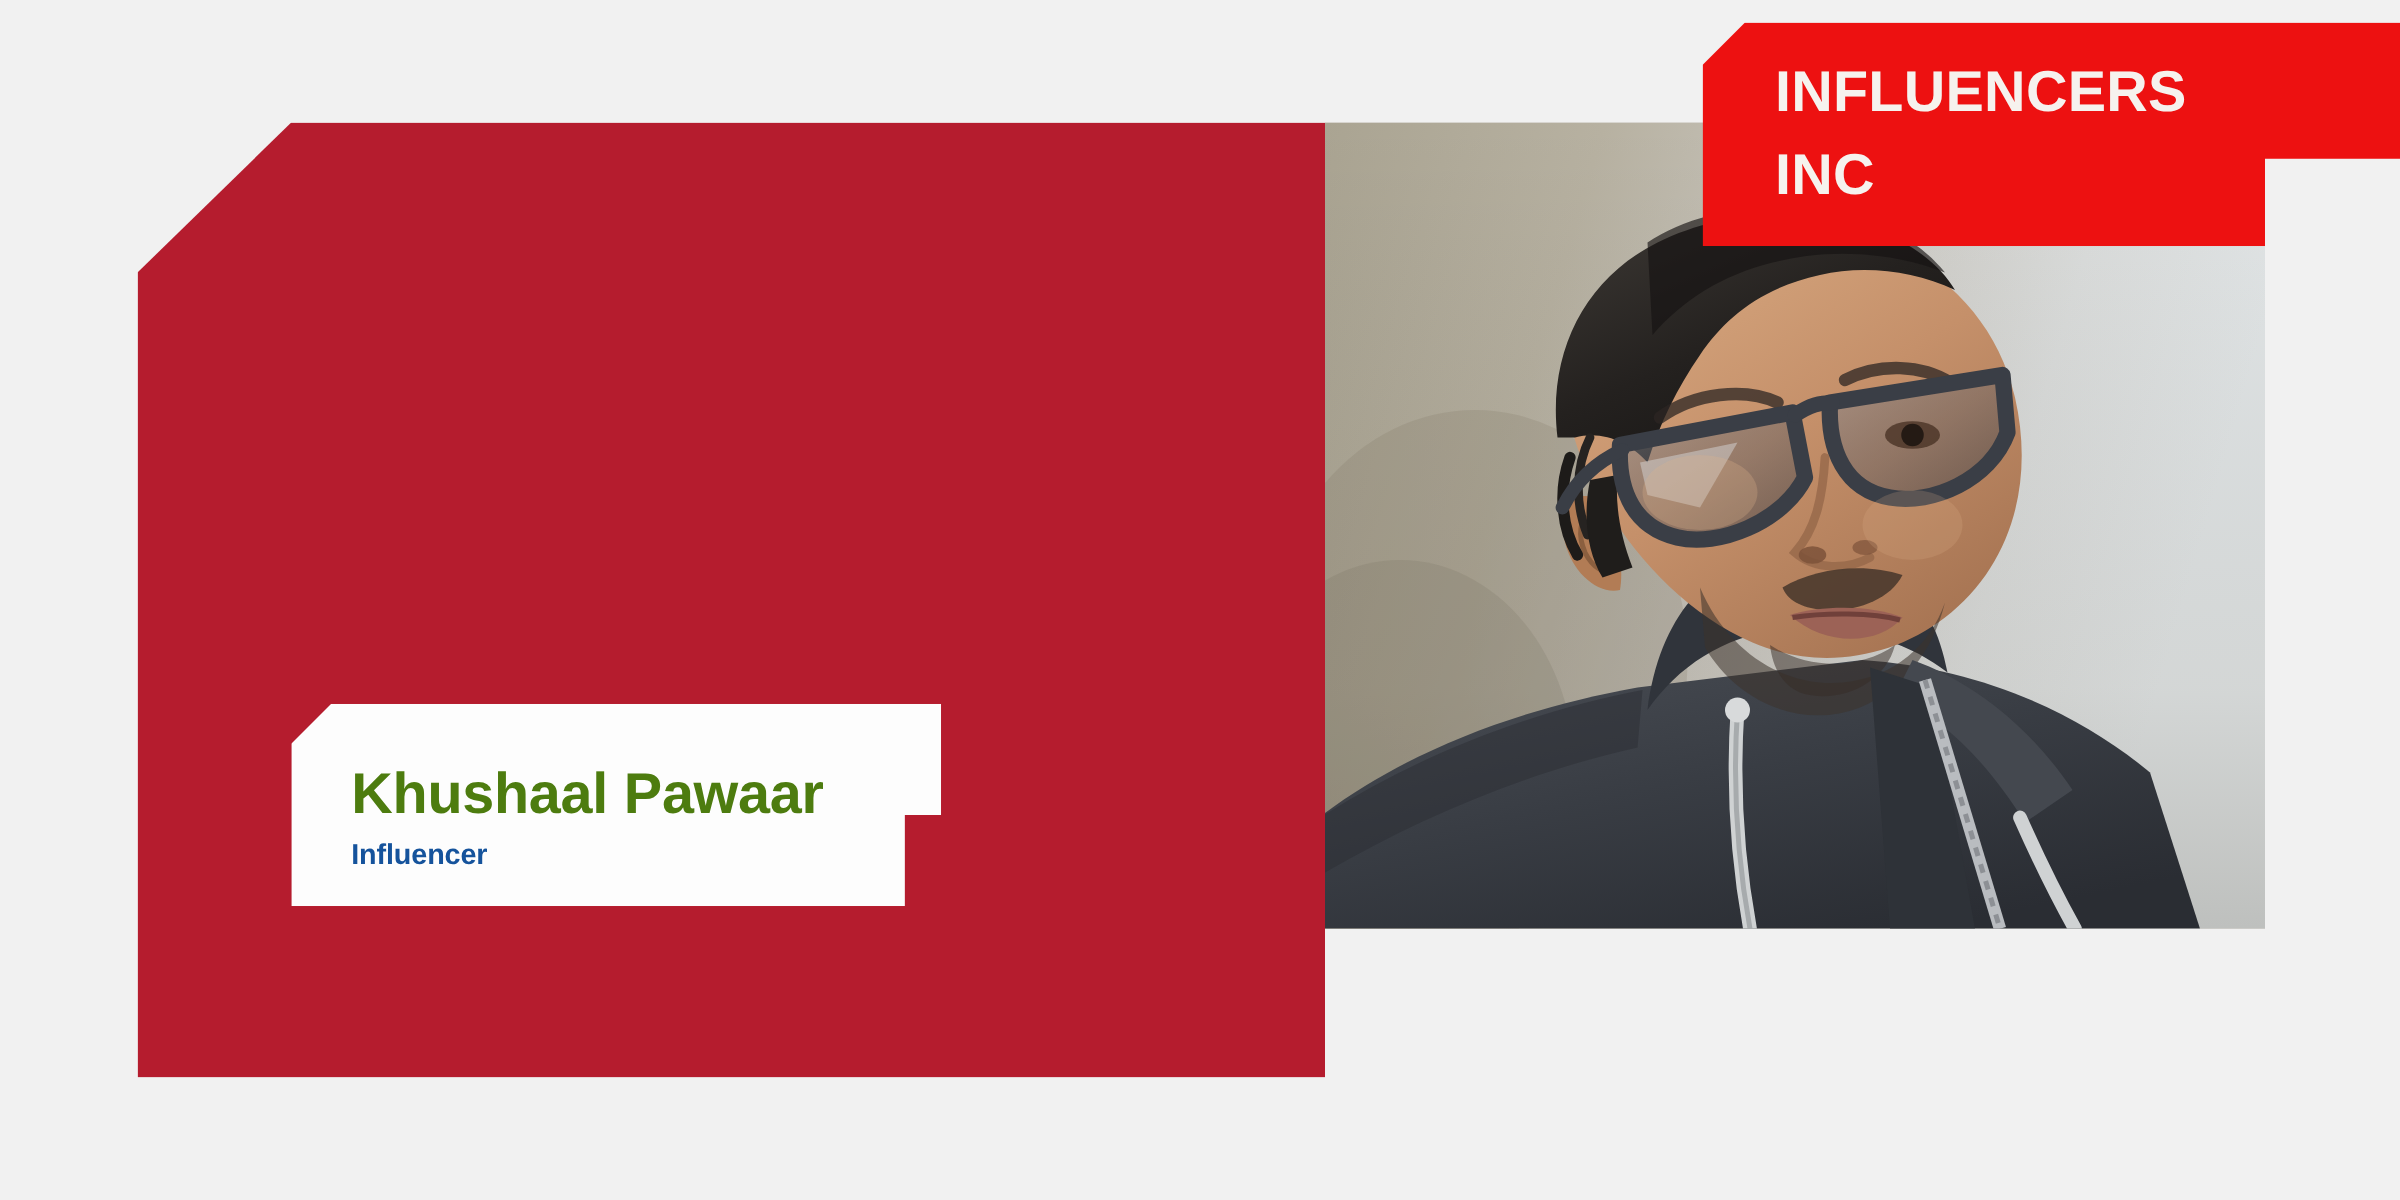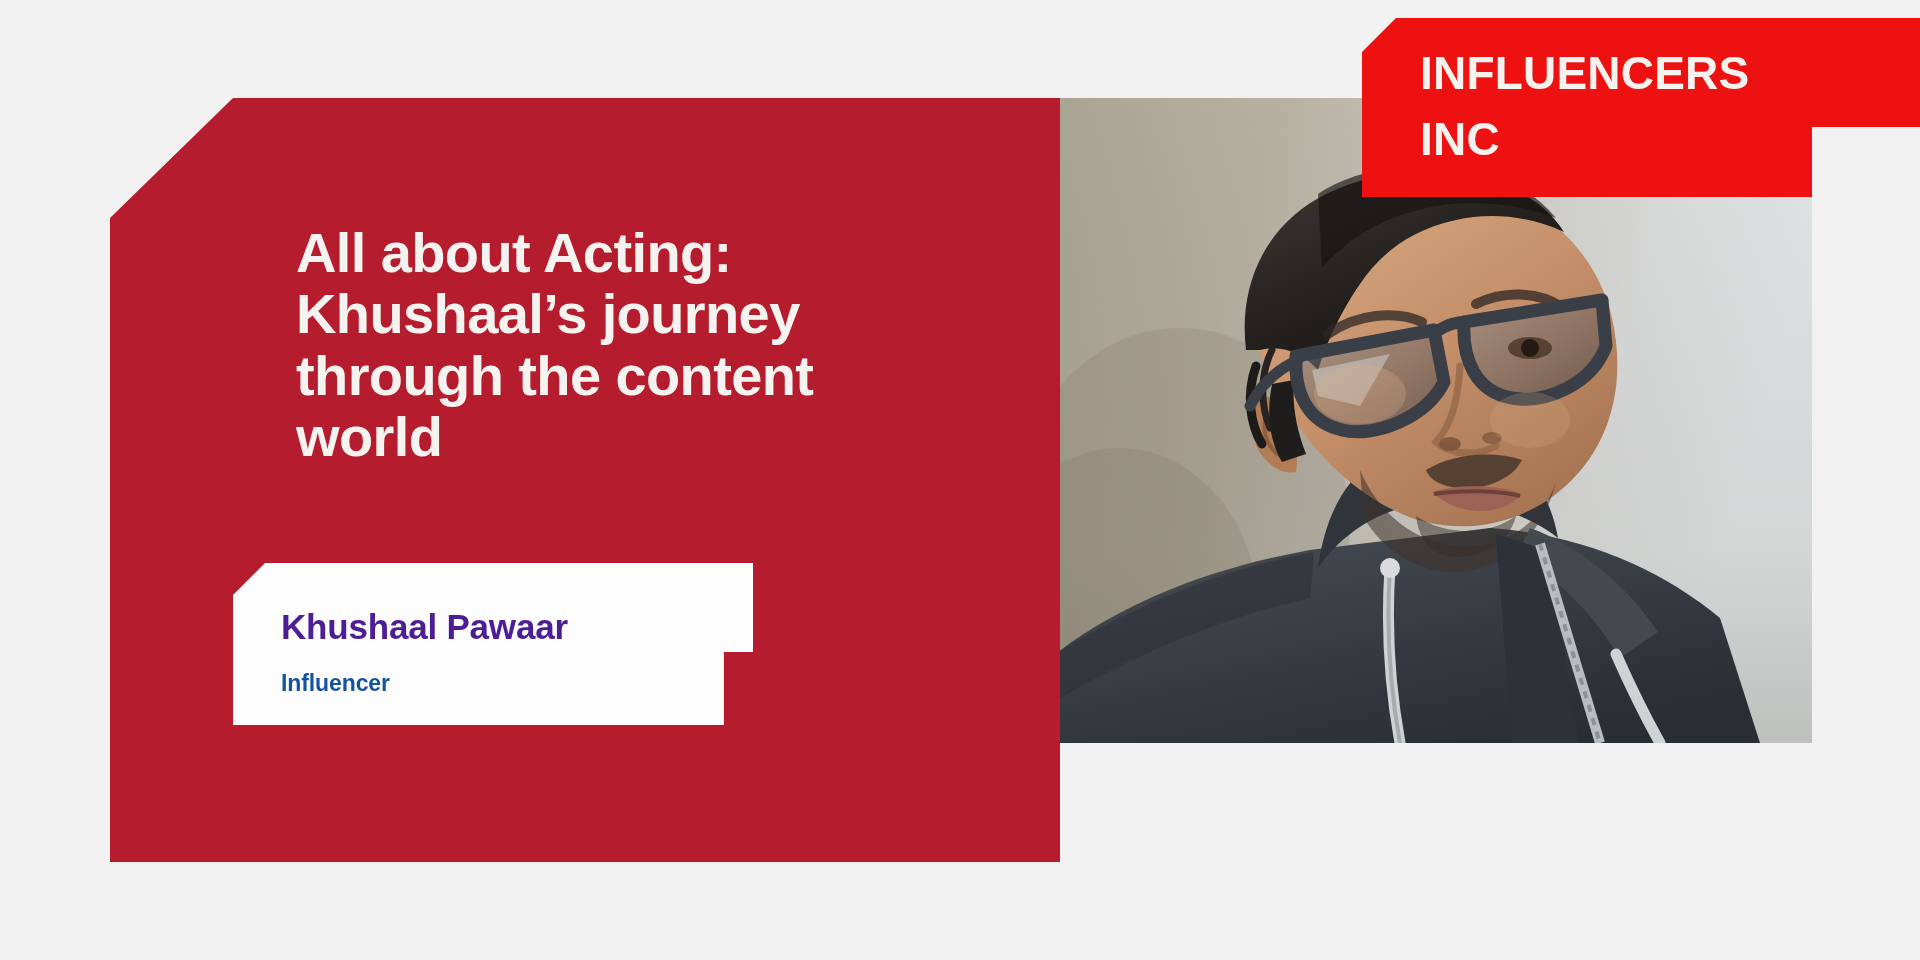--- a/index.html
+++ b/index.html
@@ -43,21 +43,21 @@
       32px 0,
       100% 0,
       100% 89px,
       94.4% 89px,
       94.4% 100%,
       0 100%,
       0 32px);
   }
   #name-card .nm{
     position:absolute;left:48px;top:44px;
-    color:#4c1d95;font-size:35px;font-weight:bold;letter-spacing:-0.2px;
+    color:#4d7c0f;font-size:46px;font-weight:bold;letter-spacing:-0.2px;
     white-space:nowrap;
   }
   #name-card .role{
     position:absolute;left:48px;top:95px;
     color:#15539c;font-size:23px;font-weight:bold;letter-spacing:-0.1px;
     white-space:nowrap;
     margin-top:12px;
   }
 
   
@@ -102,24 +102,20 @@
   }
   #ys-logo svg{display:block;margin:16px 0 0 16px;}
 </style>
 </head>
 <body>
 
 <div id="stage">
 
   <div id="red-panel"></div>
 
-  <div id="headline">All about Acting:
-Khushaal’s journey
-through the content
-world</div>
 
   <div id="name-card">
     <div class="nm">Khushaal Pawaar</div>
     <div class="role">Influencer</div>
   </div>
 
   <div id="photo">
     <svg viewBox="0 0 752 645" xmlns="http://www.w3.org/2000/svg" aria-hidden="true">
       <defs>
         <linearGradient id="wall" x1="0" y1="0" x2="1" y2="0.25">

